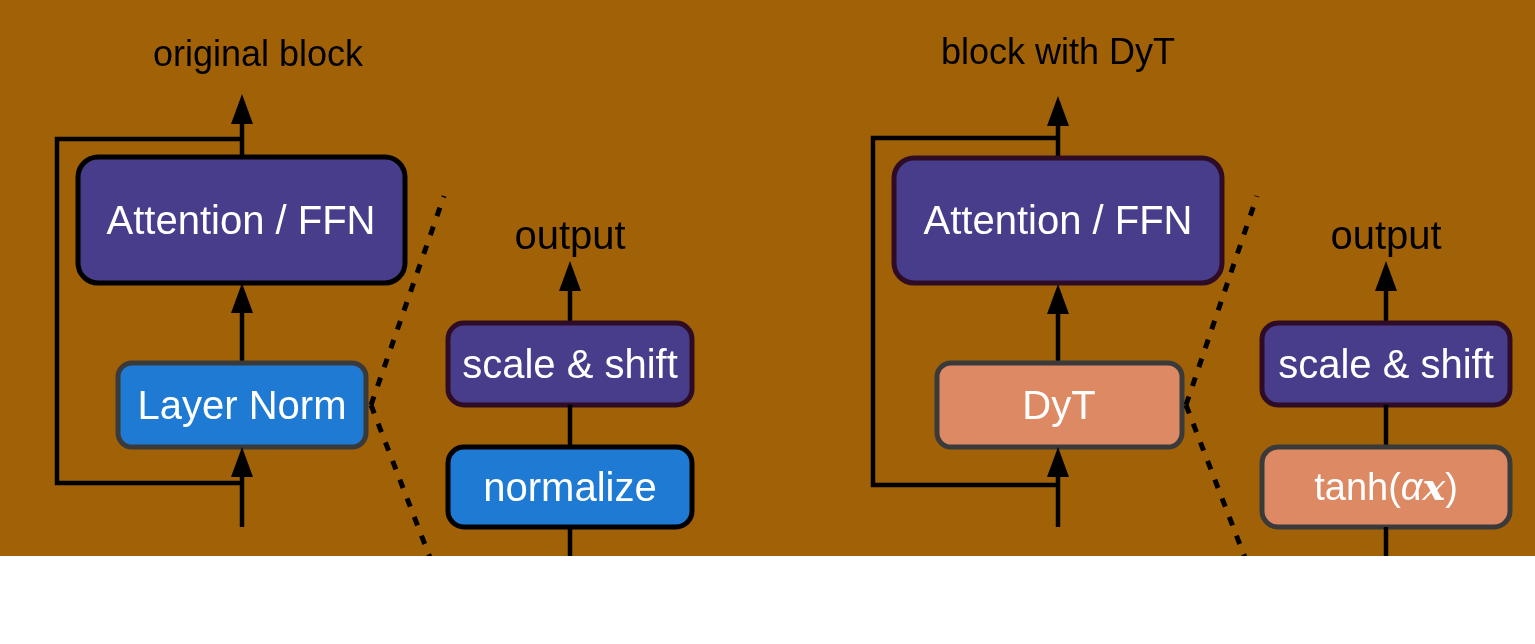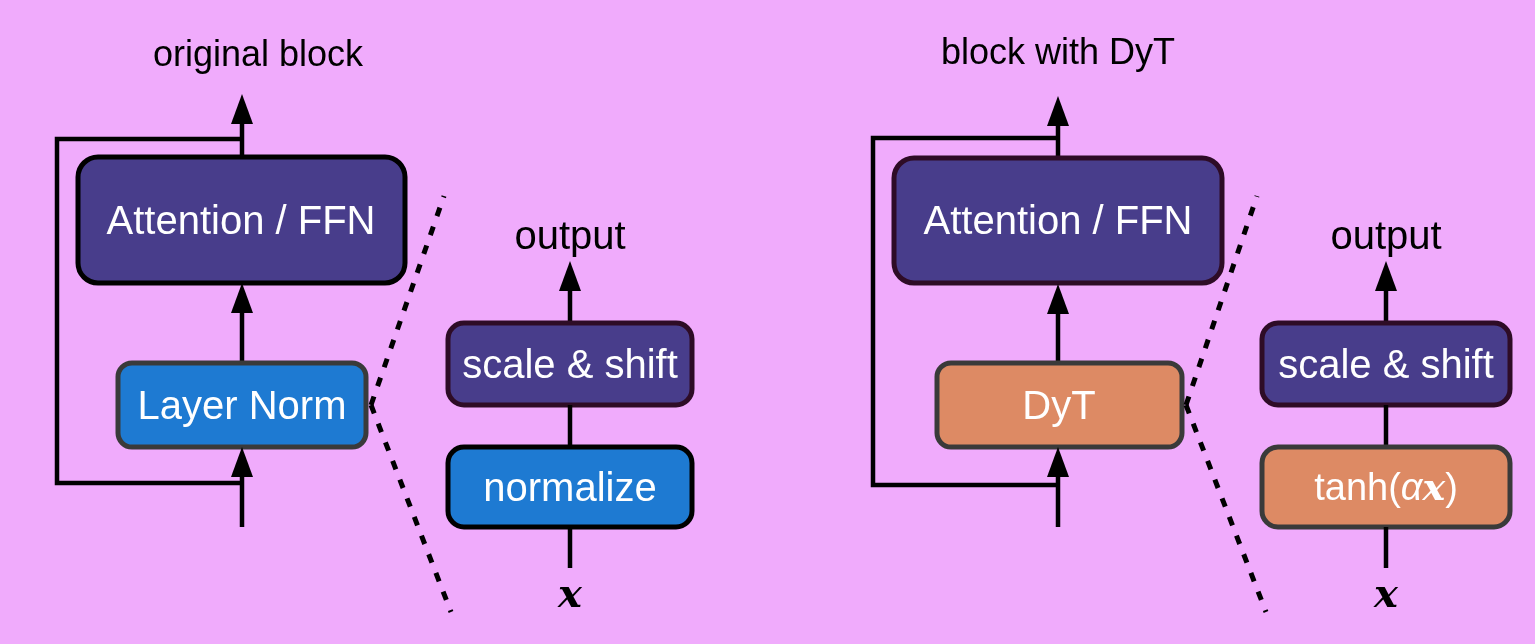--- a/index.html
+++ b/index.html
@@ -1,16 +1,16 @@
 <!DOCTYPE html>
 <html><head>
 <meta charset="utf-8">
 <style>
   html, body { margin: 0; padding: 0; background: #ffffff; }
-  .stage { position: relative; width: 1535px; height: 644px; background: #f0abfc; overflow: hidden; }
+  .stage { position: relative; width: 1535px; height: 556px; background: #a16207; overflow: hidden; }
   svg { display: block; }
   .title   { font: 36px "Liberation Sans", sans-serif; }
   .boxlabel{ font: 40px "Liberation Sans", sans-serif; }
   .tanhlabel{ font: 38px "Liberation Sans", sans-serif; }
   .outlabel{ font: 40px "Liberation Sans", sans-serif; }
   .mathx   { font: 40px "DejaVu Serif", serif; font-style: italic; font-weight: bold; }
   .mathvar { font-family: "DejaVu Serif", serif; font-style: italic; font-weight: bold; }
   .alpha   { font-style: italic; }
   .flow    { stroke-width: 4.5; fill: none; }
   .boxedge { stroke-width: 5; }

